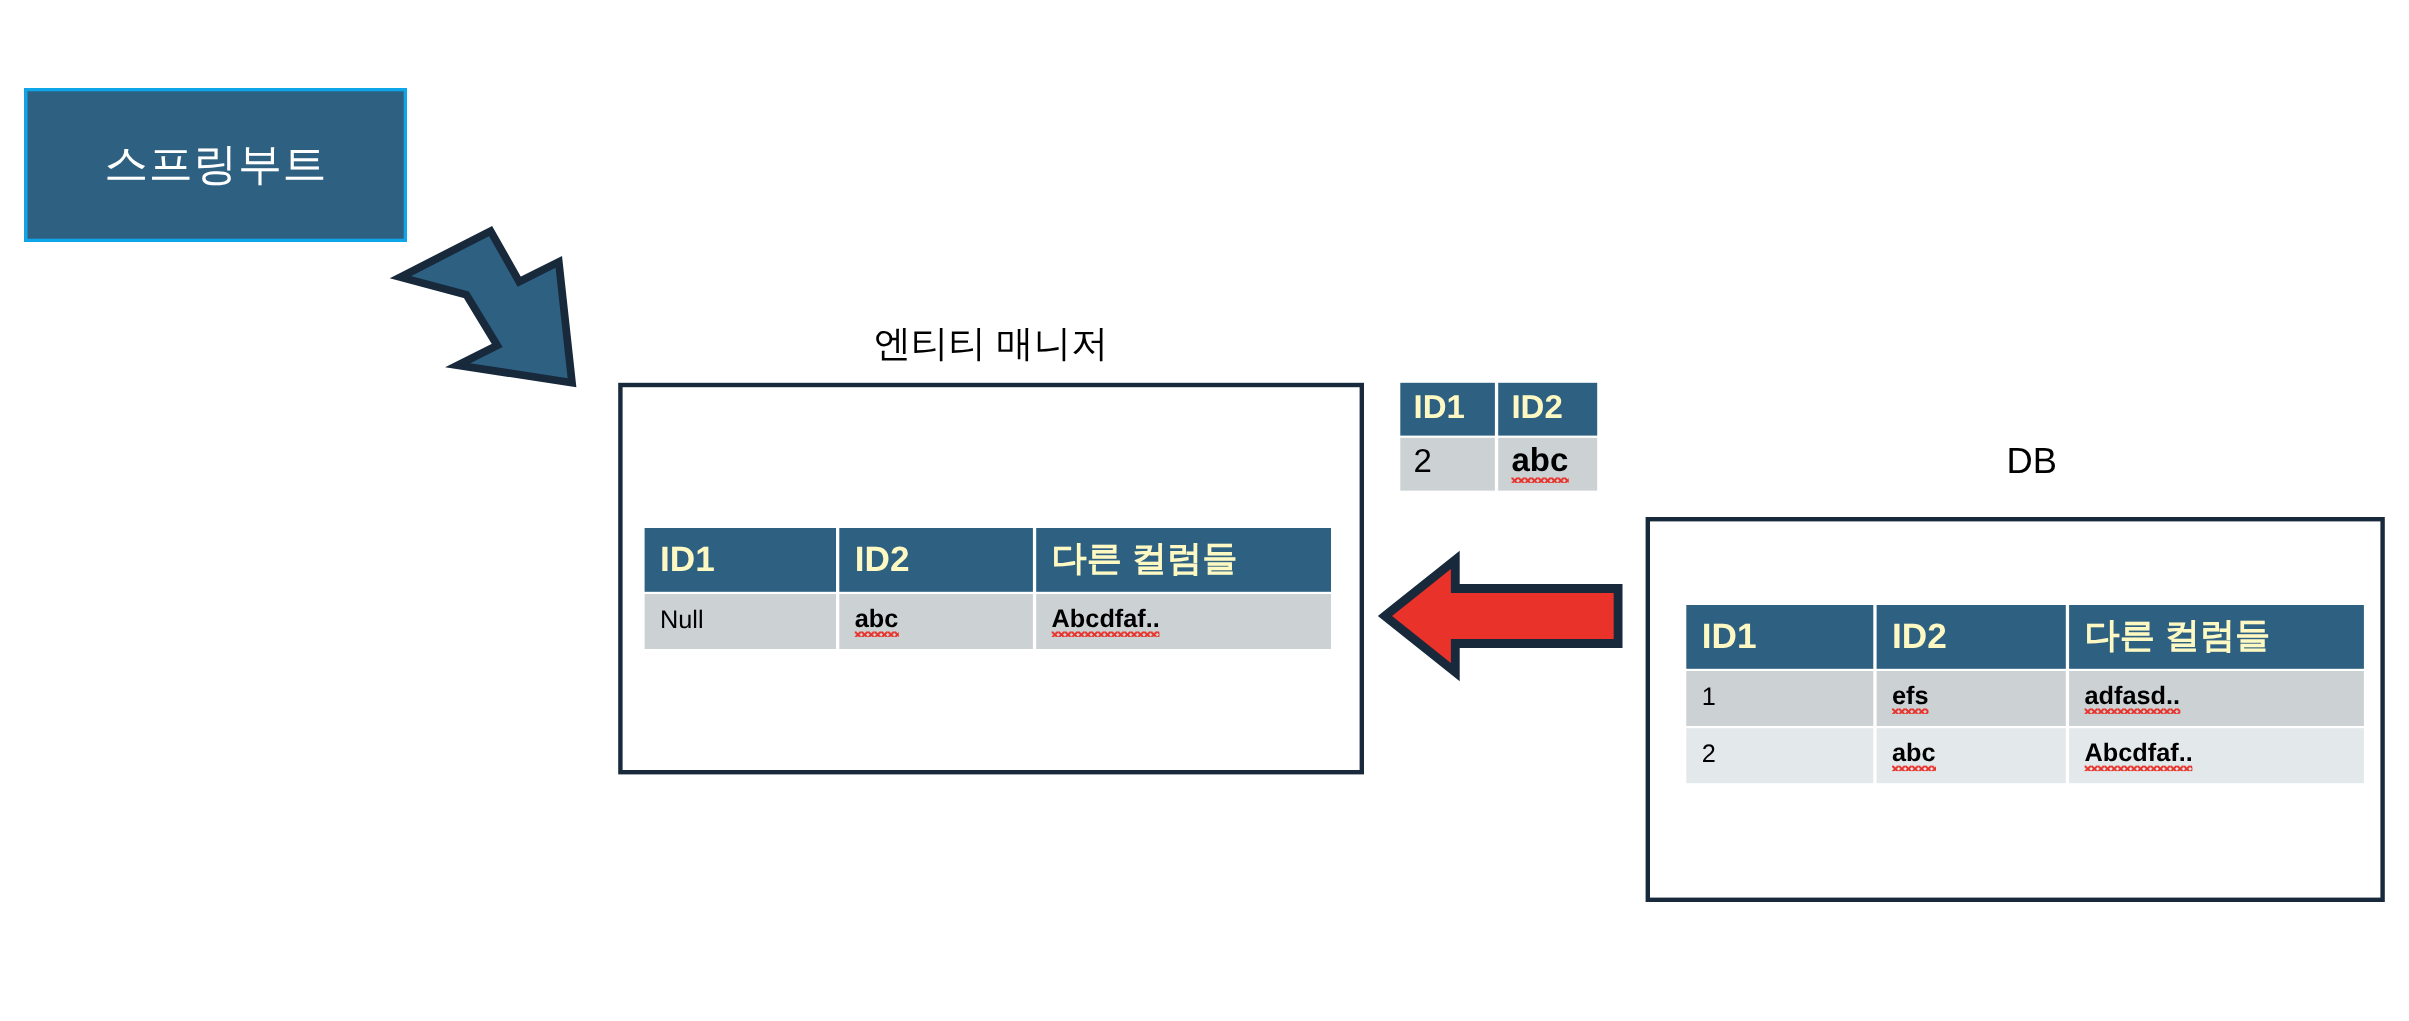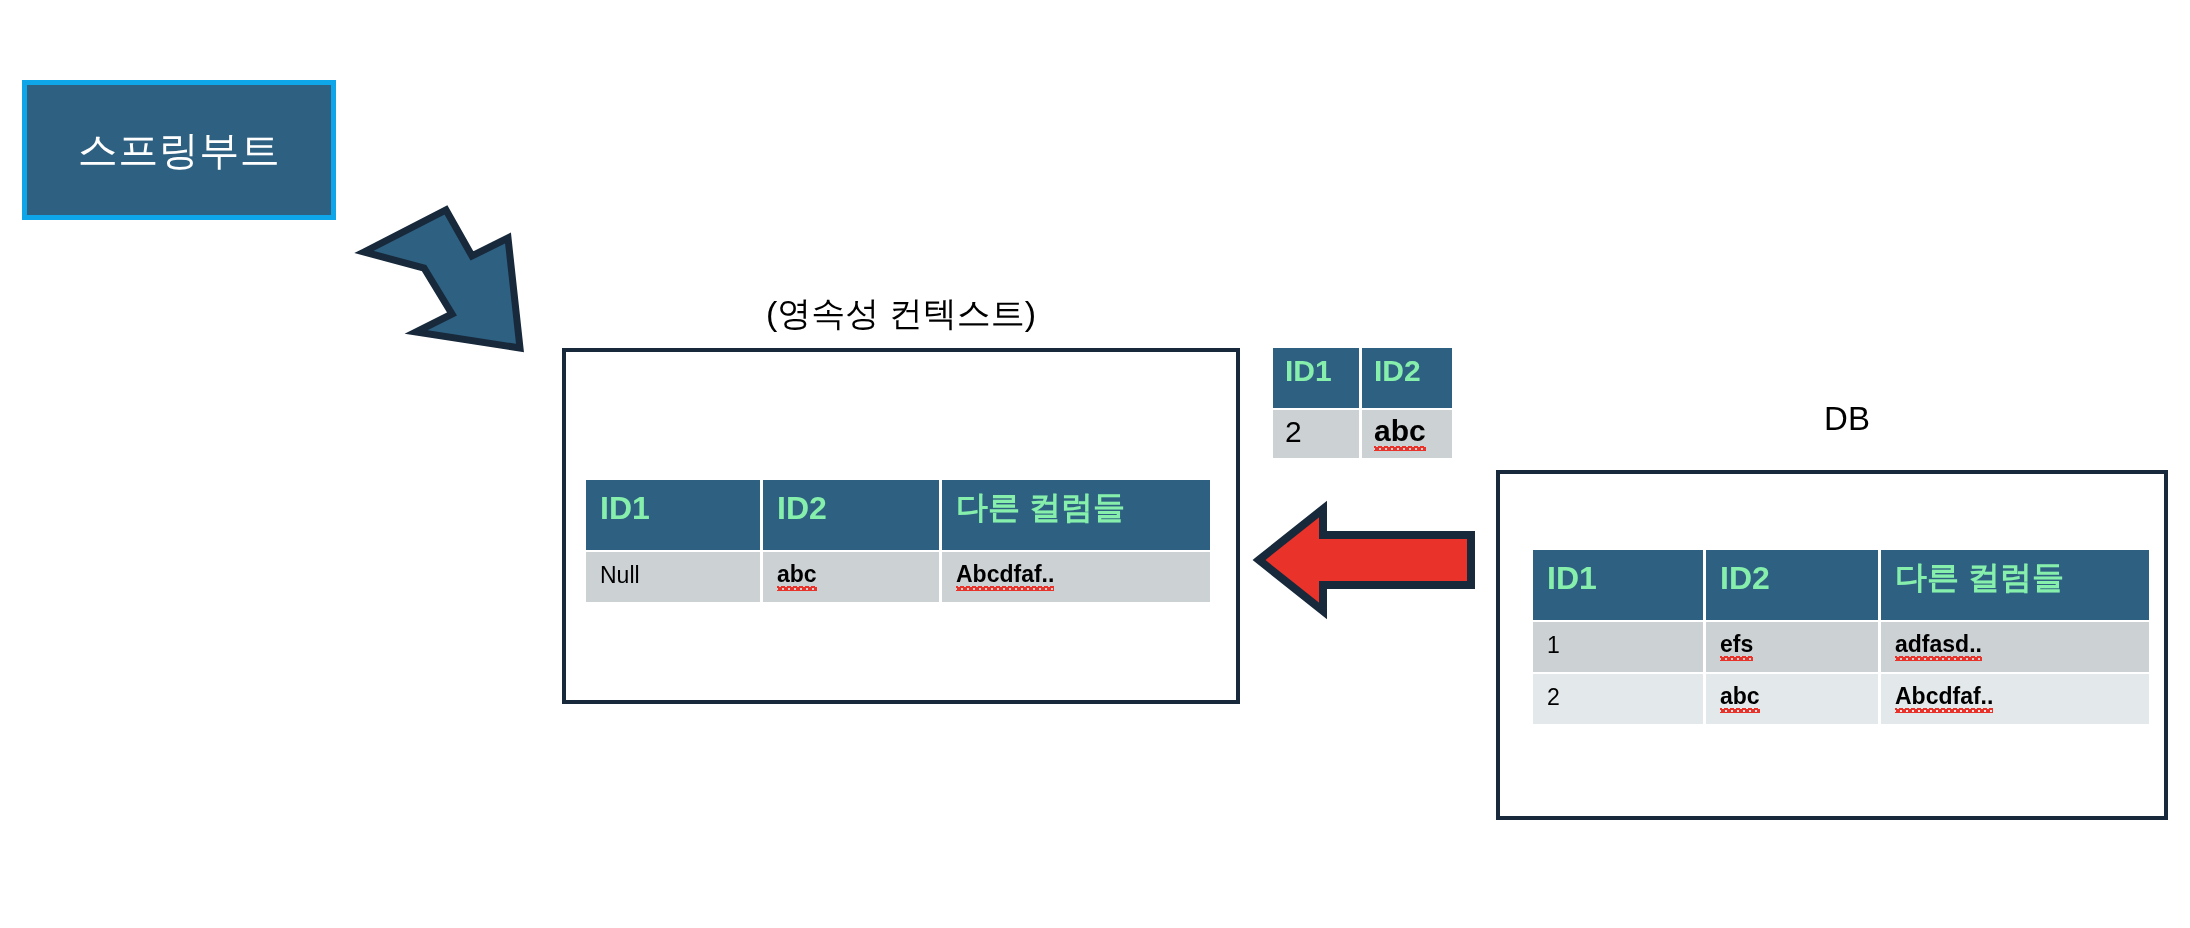--- a/index.html
+++ b/index.html
@@ -17,24 +17,24 @@
     height: 928px;
     background: #ffffff;
     overflow: hidden;
   }
 
   
   .app-box {
     position: absolute;
     left: 22px;
     top: 80px;
-    width: 314px;
+    width: 348px;
     height: 140px;
     background: #2e6081;
-    border: 5px solid #0ea5e9;
+    border: 3px solid #0ea5e9;
     box-sizing: border-box;
     display: flex;
     align-items: center;
     justify-content: center;
   }
   .app-box-label {
     color: #ffffff;
     font-size: 40px;
     line-height: 1;
     letter-spacing: 0.5px;
@@ -98,25 +98,25 @@
 
   
   .data-table {
     position: absolute;
     border-collapse: separate;
     border-spacing: 3px 2px;
     table-layout: fixed;
   }
   .data-table th {
     background: #2e6081;
-    color: #86efac;
+    color: #fef9c3;
     font-size: 32px;
     font-weight: bold;
     text-align: left;
-    padding: 6px 0 20px 14px;
+    padding: 6px 0 8px 14px;
     height: 46px;
     box-sizing: border-box;
     white-space: nowrap;
   }
   .data-table td {
     color: #000000;
     font-size: 23px;
     font-weight: normal;
     text-align: left;
     padding: 4px 0 8px 14px;
@@ -187,20 +187,21 @@
 
   <div class="app-box">
     <span class="app-box-label">스프링부트</span>
   </div>
 
   <svg class="arrow-svg arrow-blue" width="180" height="150" viewBox="0 0 180 150">
     <polygon points="4,42 86,0 112,46 148,28 160,138 56,122 92,104 64,58" fill="#2e6081" stroke="#17293b" stroke-width="7" stroke-linejoin="miter"></polygon>
   </svg>
 
   <div class="caption em-caption">
+    <div>엔티티 매니저</div>
     <div>(영속성 컨텍스트)</div>
   </div>
 
   <div class="container-box em-box"></div>
 
   <table class="data-table em-table">
     <colgroup>
         <col class="c1">
         <col class="c2">
         <col class="c3">

